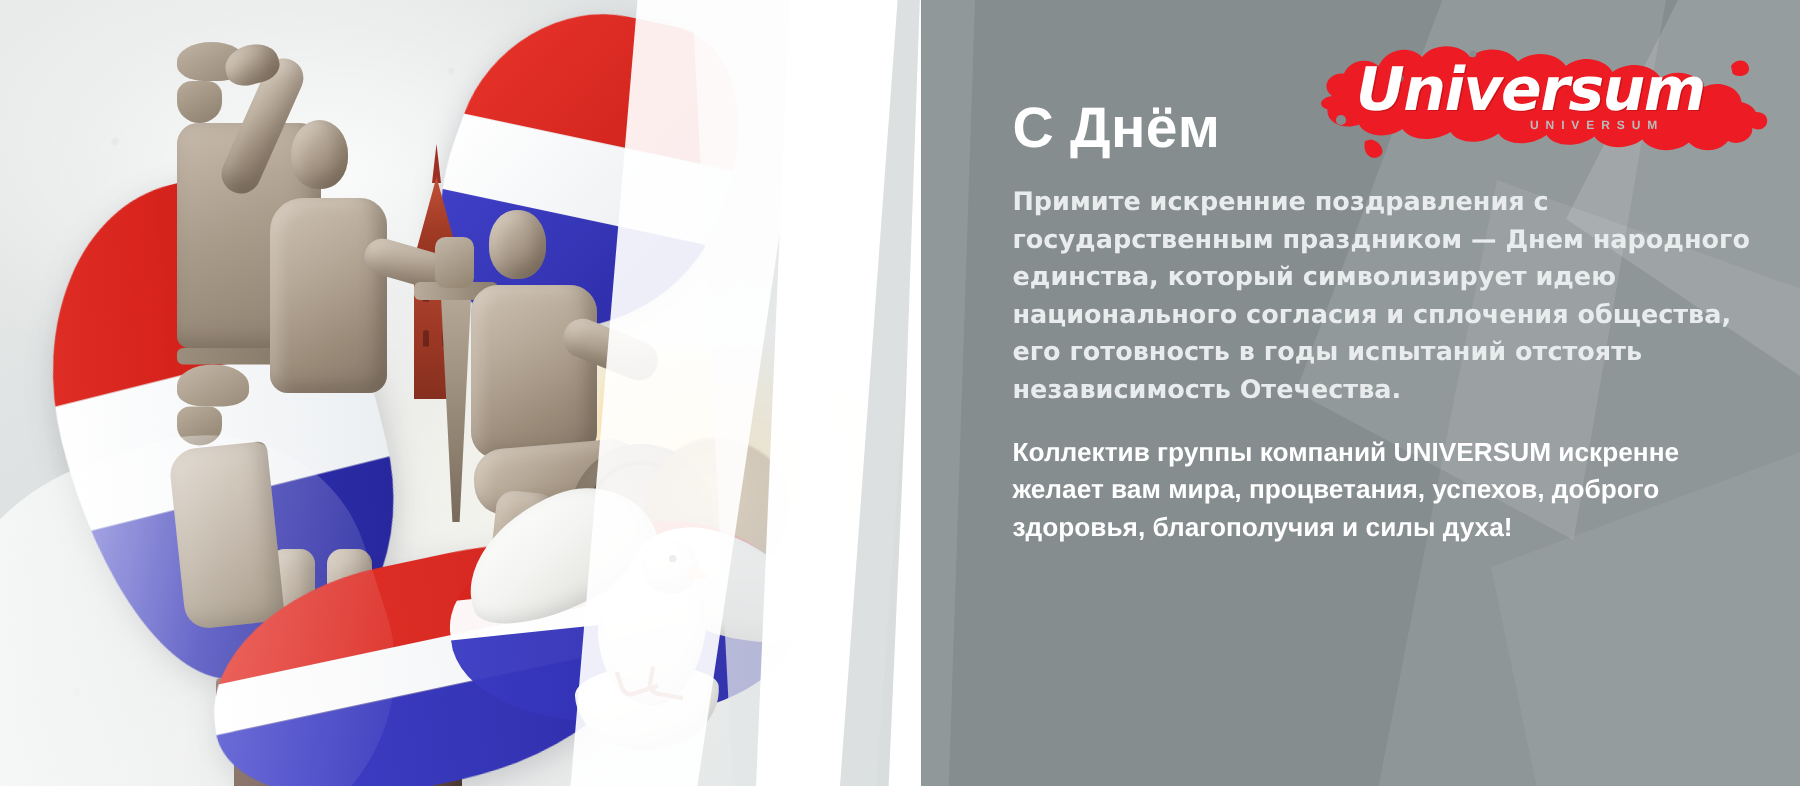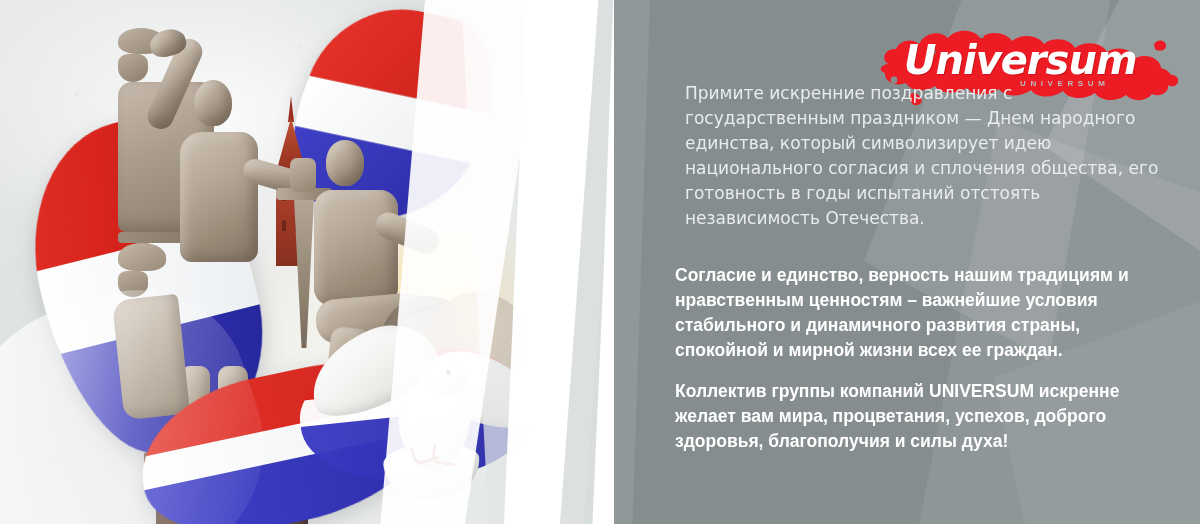--- a/index.html
+++ b/index.html
@@ -207,21 +207,21 @@
   .logo-tag{position:absolute;left:150px;top:61px;color:#b9bcbd;font-size:8px;font-weight:bold;
     letter-spacing:4.6px;font-family:"Liberation Sans",sans-serif;white-space:nowrap;}
 
   
   .content{position:absolute;left:61px;top:0;width:500px;}
   .title{margin:0;padding-top:60px;color:#ffffff;font-weight:bold;font-size:38px;line-height:52px;
     letter-spacing:.2px;}
   .title .l2{display:block;}
   .lead{margin:0;padding-top:32px;color:#ffffff;font-weight:bold;font-size:16.5px;line-height:22px;
     letter-spacing:.1px;}
-  .body-text{margin:10px;padding-top:11px;color:#e9ecec;font-weight:normal;font-size:17px;line-height:25px;
+  .body-text{margin:0;padding-top:11px;color:#e9ecec;font-weight:bold;font-size:17px;line-height:25px;
     font-family:"DejaVu Sans","Liberation Sans",sans-serif;}
   .bold-block{margin:0;padding-top:22px;color:#ffffff;font-weight:bold;font-size:17.5px;line-height:25px;}
   .closing{margin:0;padding-top:16px;color:#ffffff;font-weight:bold;font-size:17.5px;line-height:25px;}
 </style>
 </head>
 <body>
 
 <div class="banner">
 
   <div class="left-pane">
@@ -351,20 +351,20 @@
         <circle cx="24" cy="62" r="3.4" fill="#858D8F"></circle>
         <circle cx="63" cy="34" r="2.6" fill="#858D8F"></circle>
         <circle cx="112" cy="18" r="2.2" fill="#858D8F"></circle>
       </svg>
       <div class="logo-word">Universum</div>
       <div class="logo-tag">UNIVERSUM</div>
     </div>
 
     <div class="content">
       <h1 class="title">
+        <span>С Днём</span>
       </h1>
       <p class="body-text">Примите искренние поздравления с государственным праздником — Днем народного единства, который символизирует идею национального согласия и сплочения общества, его готовность в годы испытаний отстоять независимость Отечества.</p>
-      <p class="bold-block">Согласие и единство, верность нашим традициям и нравственным ценностям – важнейшие условия стабильного и динамичного развития страны, спокойной и мирной жизни всех ее граждан.</p>
       <p class="closing">Коллектив группы компаний UNIVERSUM искренне желает вам мира, процветания, успехов, доброго здоровья, благополучия и силы духа!</p>
     </div>
   </div>
 
 </div>
 
 </body></html>

